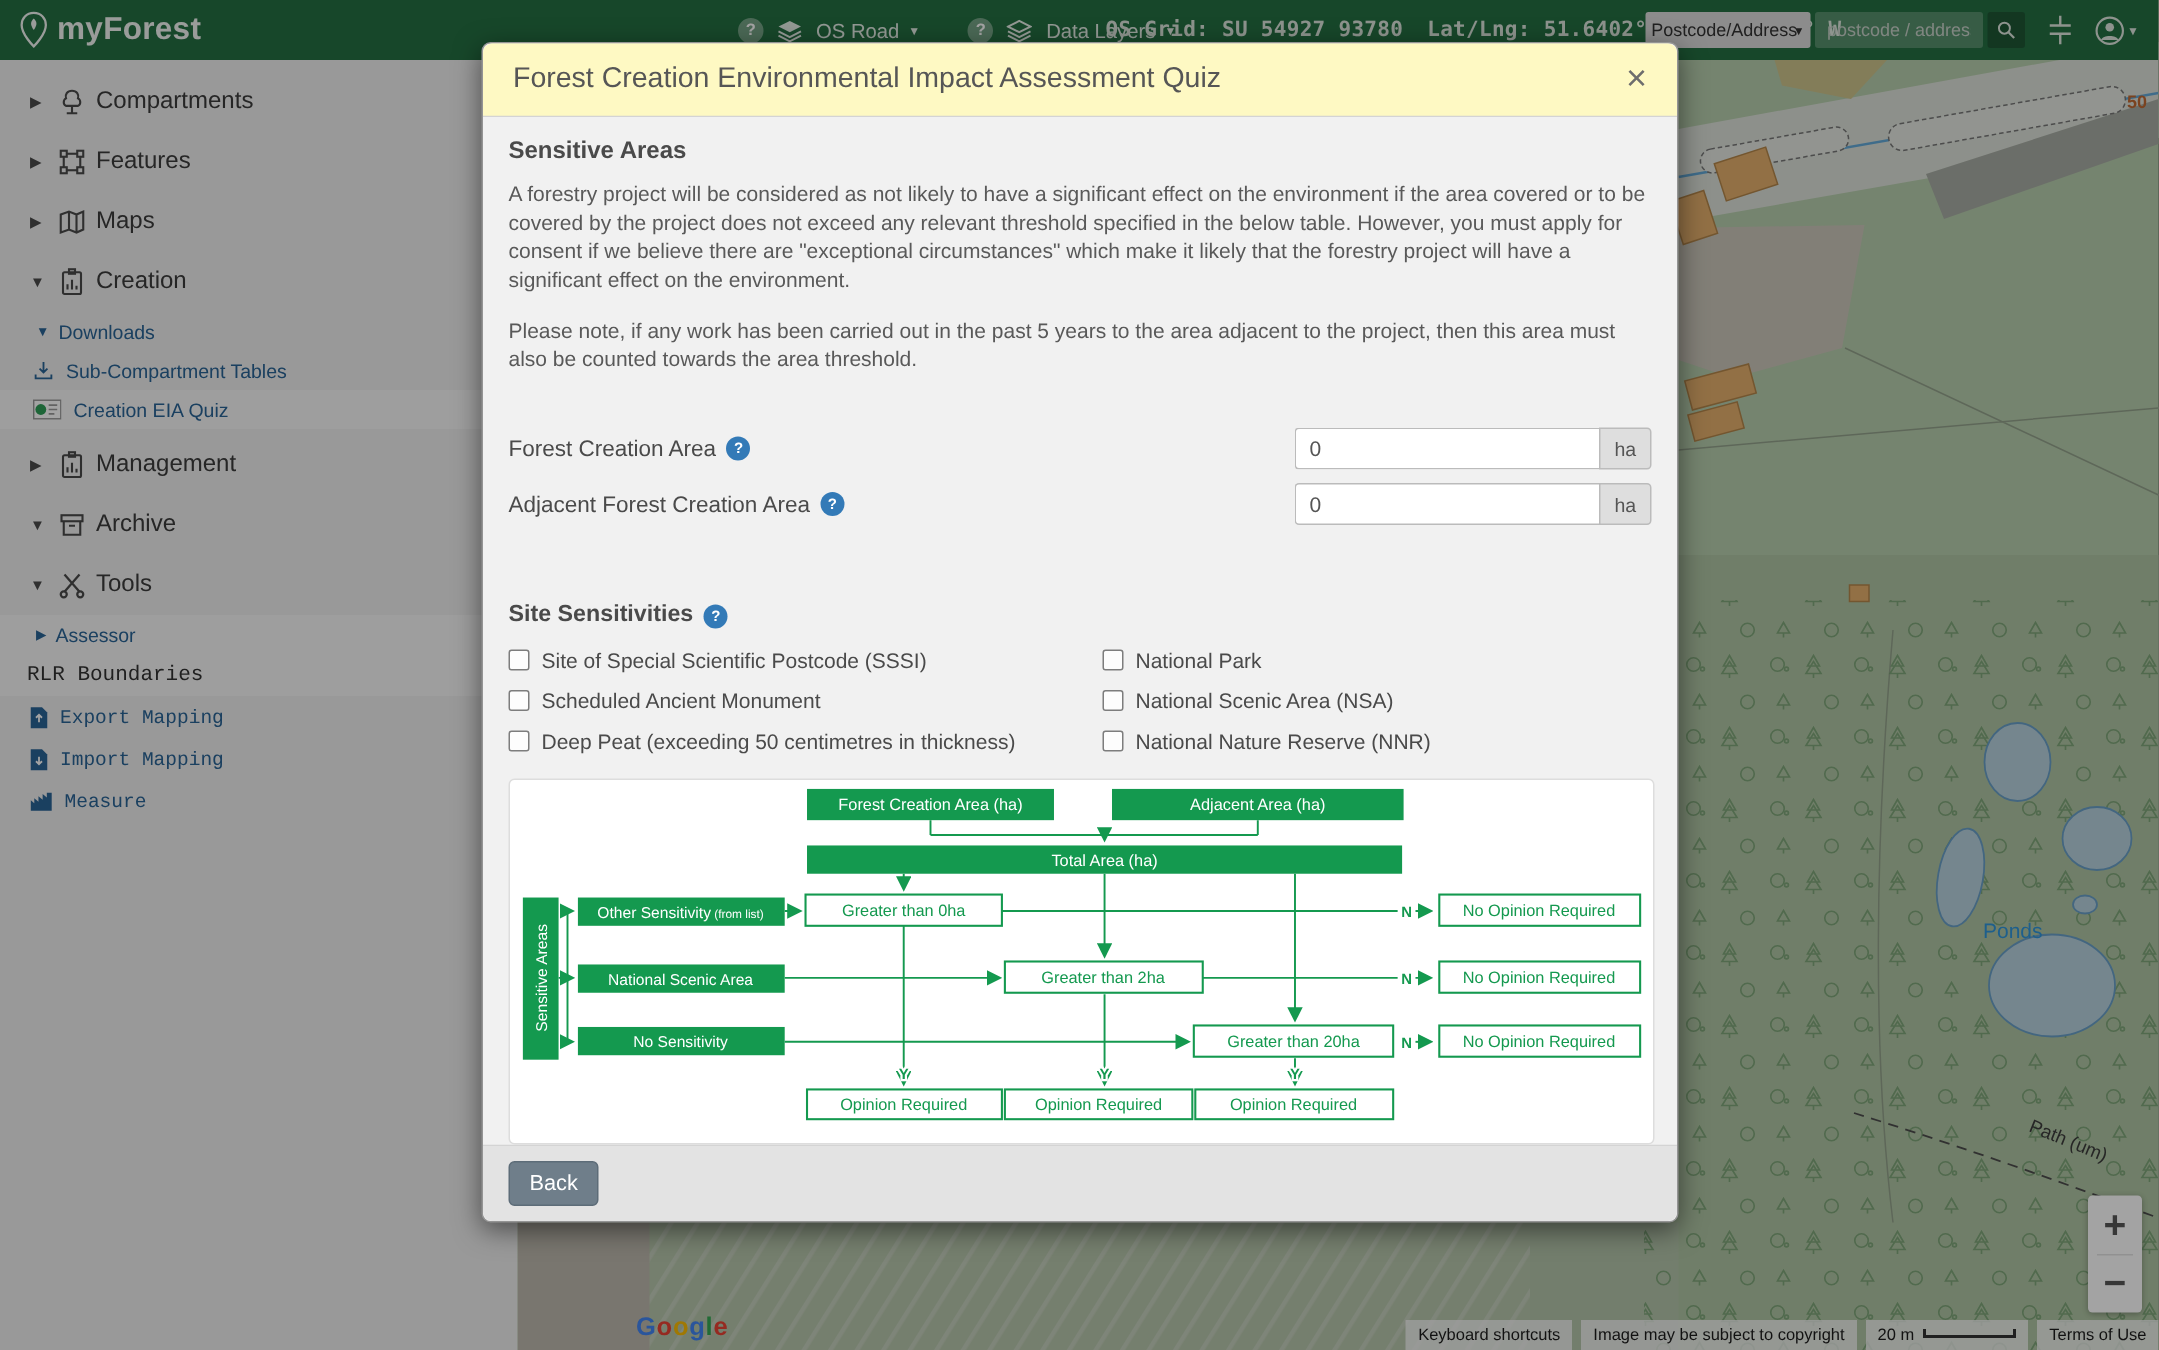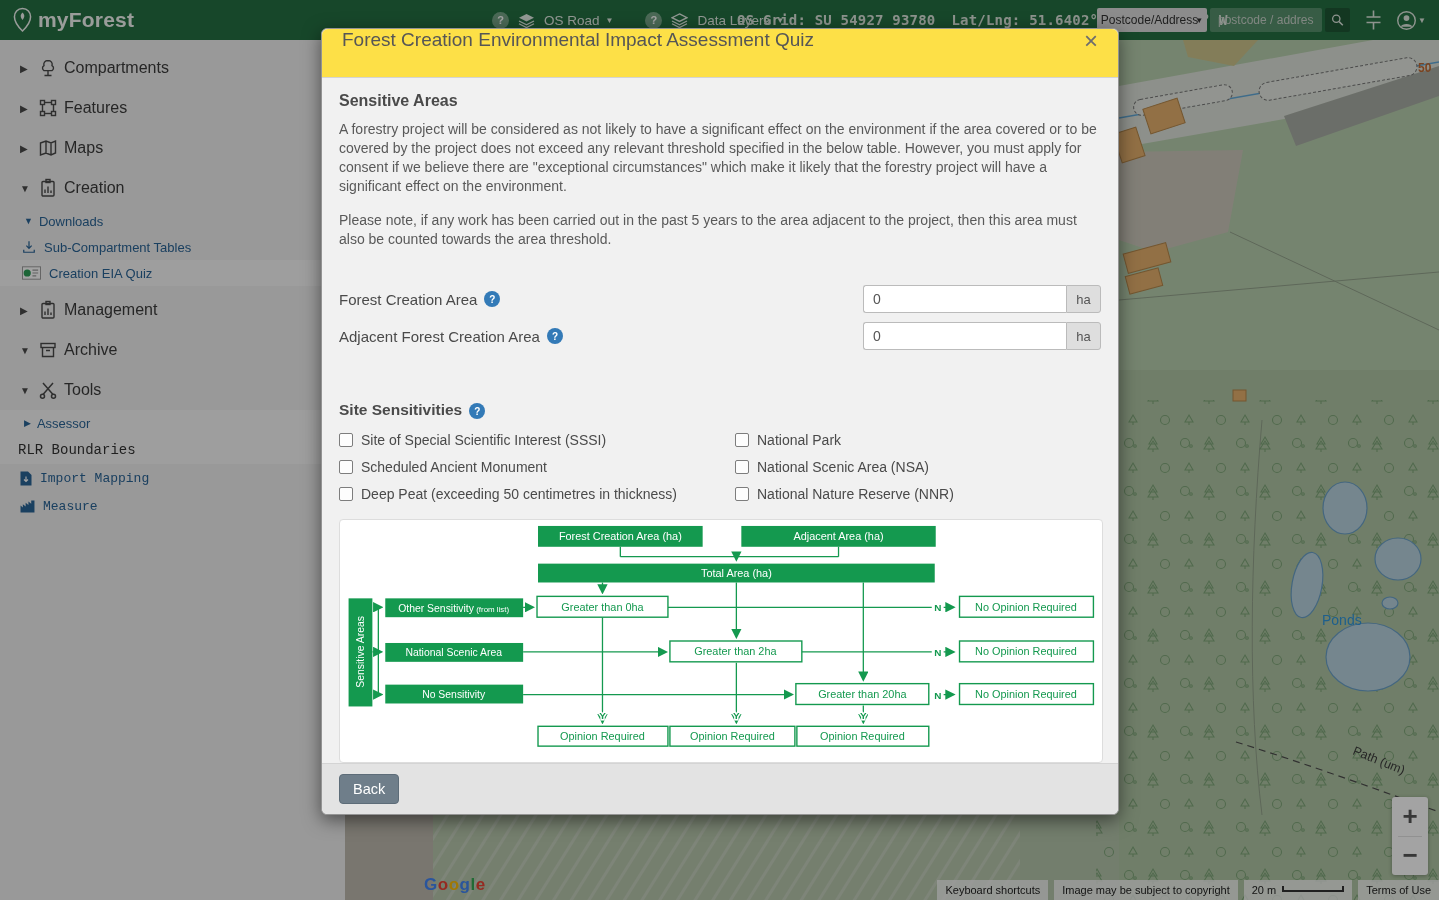--- a/index.html
+++ b/index.html
@@ -53,22 +53,22 @@
   .s-sub .sub-icon{margin-left:22px;margin-right:8px;color:#2a6496;}
   .row-hl{background:rgba(255,255,255,.55);}
   .s-sub.plain{color:#333;font-size:14px;}
   .s-sub.plain span.lbl{margin-left:18px;}
   .h28{height:28px;font-family:Liberation Mono, monospace;}
 
   
   .backdrop{position:absolute;inset:0;background:rgba(0,0,0,.36);z-index:10;}
   .modal{position:absolute;left:321px;top:28px;width:798px;height:787px;z-index:20;background:#f1f1f1;
          border:1px solid #949494;border-radius:6px;box-shadow:0 5px 18px rgba(0,0,0,.5);display:flex;flex-direction:column;}
-  .m-head{height:60px;background:#fde047;border-bottom:1px solid #d4d4d4;border-radius:6px 6px 0 0;
-          display:flex;align-items:flex-start;padding:0 20px;}
+  .m-head{height:60px;background:#fef9c3;border-bottom:1px solid #d4d4d4;border-radius:6px 6px 0 0;
+          display:flex;align-items:center;padding:0 20px;}
   .m-title{font-size:19px;font-weight:500;color:#565656;margin:0;flex:1;}
   .m-close{background:none;border:none;font-size:24px;color:#6d6d6d;cursor:pointer;line-height:1;padding:0;}
   .m-body{flex:1;padding:14px 17px 0 17px;}
   .m-h2{font-size:16px;font-weight:600;color:#4a4a4a;margin:0 0 10px 0;}
   .m-body p{font-size:14px;line-height:1.36;color:#595959;margin:0 0 0 0;width:762px;}
   .m-body p.p2{margin-top:15px;}
   .qicon{display:inline-flex;width:16px;height:16px;border-radius:50%;background:#337ab7;color:#fff;
          font-size:10px;font-weight:700;align-items:center;justify-content:center;margin-left:7px;vertical-align:-2px;cursor:pointer;}
   .frow{display:flex;align-items:center;justify-content:space-between;margin-top:9px;}
   .frow.first{margin-top:36px;}
@@ -300,20 +300,27 @@
     <div class="s-sub row-hl">
       <span class="caret">▶</span>
       <span>Assessor</span>
     </div>
     <div class="s-sub plain h28 row-hl">
       <span class="lbl">RLR Boundaries</span>
     </div>
     <div class="s-sub h28">
       <svg class="sub-icon" style="margin-left:20px" width="12" height="15" viewBox="0 0 12 15">
         <path d="M0.5,0.5 H8 L11.5,4 V14.5 H0.5 Z" fill="#2a6496"></path>
+        <path d="M6,10.5 V5.5 M4,7.5 L6,5.5 L8,7.5" stroke="#fff" stroke-width="1.2" fill="none"></path>
+      </svg>
+      <span>Export Mapping</span>
+    </div>
+    <div class="s-sub h28">
+      <svg class="sub-icon" style="margin-left:20px" width="12" height="15" viewBox="0 0 12 15">
+        <path d="M0.5,0.5 H8 L11.5,4 V14.5 H0.5 Z" fill="#2a6496"></path>
         <path d="M6,5.5 V10.5 M4,8.5 L6,10.5 L8,8.5" stroke="#fff" stroke-width="1.2" fill="none"></path>
       </svg>
       <span>Import Mapping</span>
     </div>
     <div class="s-sub h28">
       <svg class="sub-icon" style="margin-left:20px" width="15" height="13" viewBox="0 0 16 14">
         <path d="M0.5,13.5 V6 L3,8 V4.5 L6,7 V3 L9,5.5 V1.5 L12,4 V0.5 H15.5 V13.5 Z" fill="#2a6496"></path>
       </svg>
       <span>Measure</span>
     </div>
@@ -353,21 +360,21 @@
       </div>
 
       <div class="sens-head">
         <span>Site Sensitivities</span>
         <span class="qicon">?</span>
       </div>
 
       <div class="cb-grid">
         <label class="cb">
             <input type="checkbox" style="">
-            <span>Site of Special Scientific Interest (SSSI)</span>
+            <span>Site of Special Scientific Postcode (SSSI)</span>
           </label>
         <label class="cb">
             <input type="checkbox" style="">
             <span>National Park</span>
           </label>
         <label class="cb">
             <input type="checkbox" style="">
             <span>Scheduled Ancient Monument</span>
           </label>
         <label class="cb">

